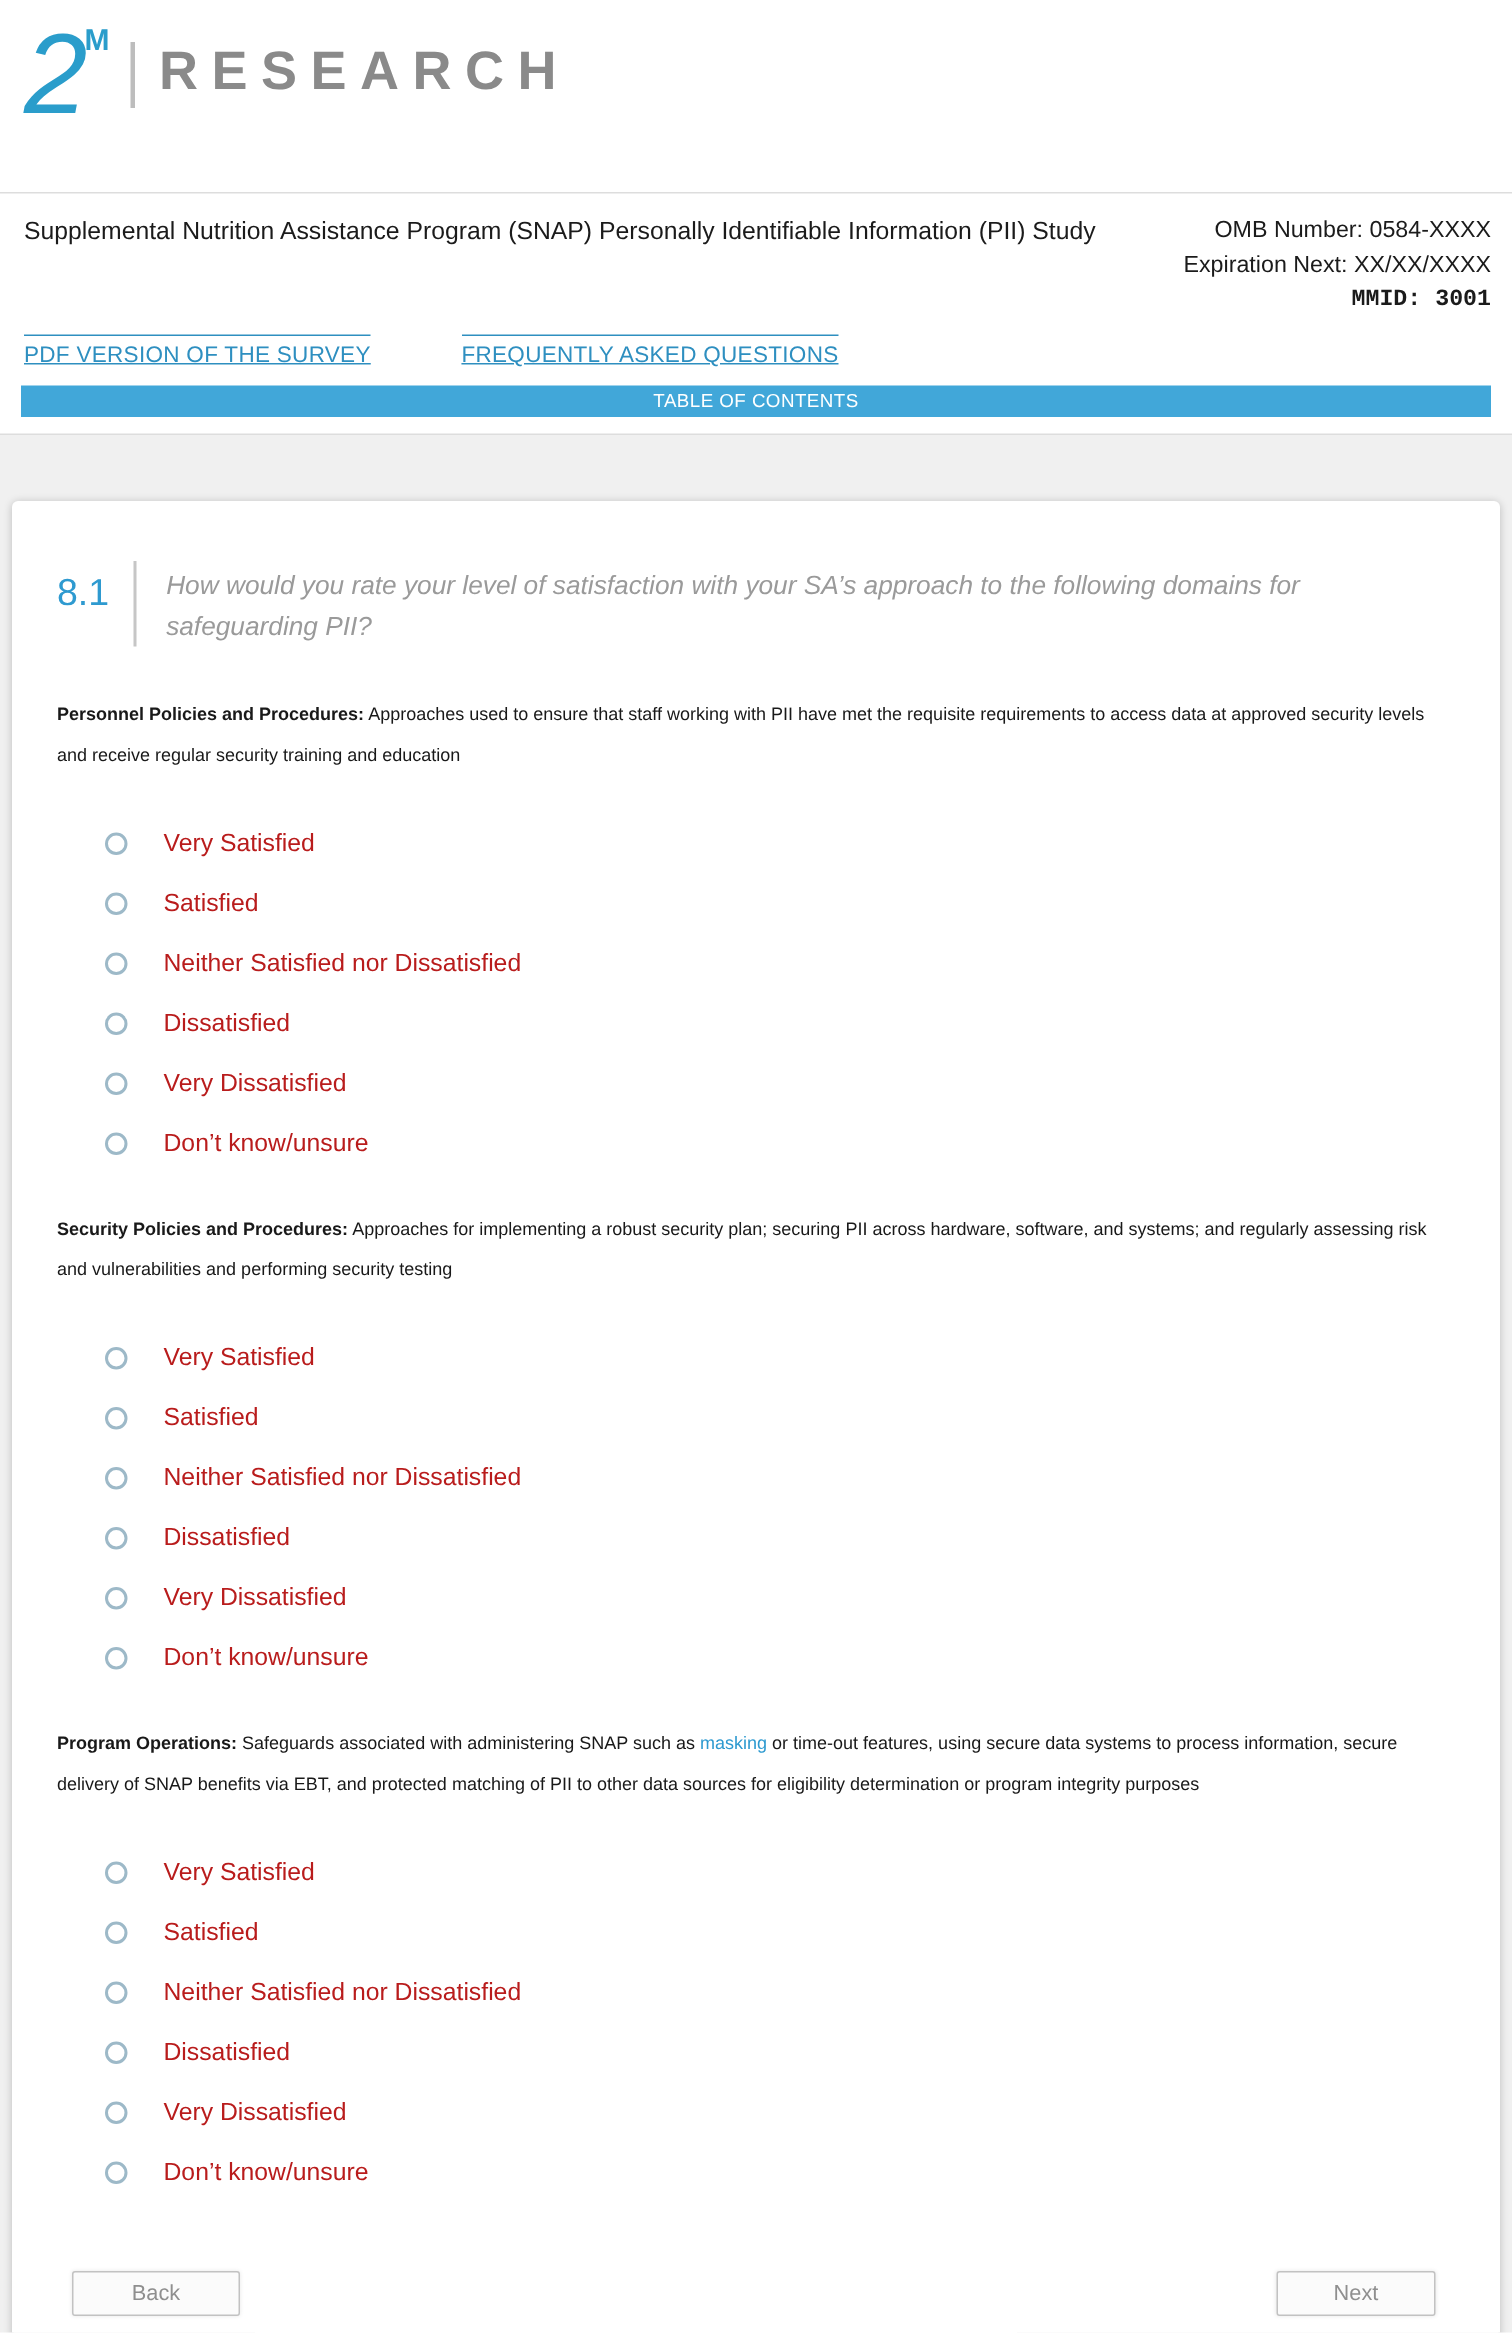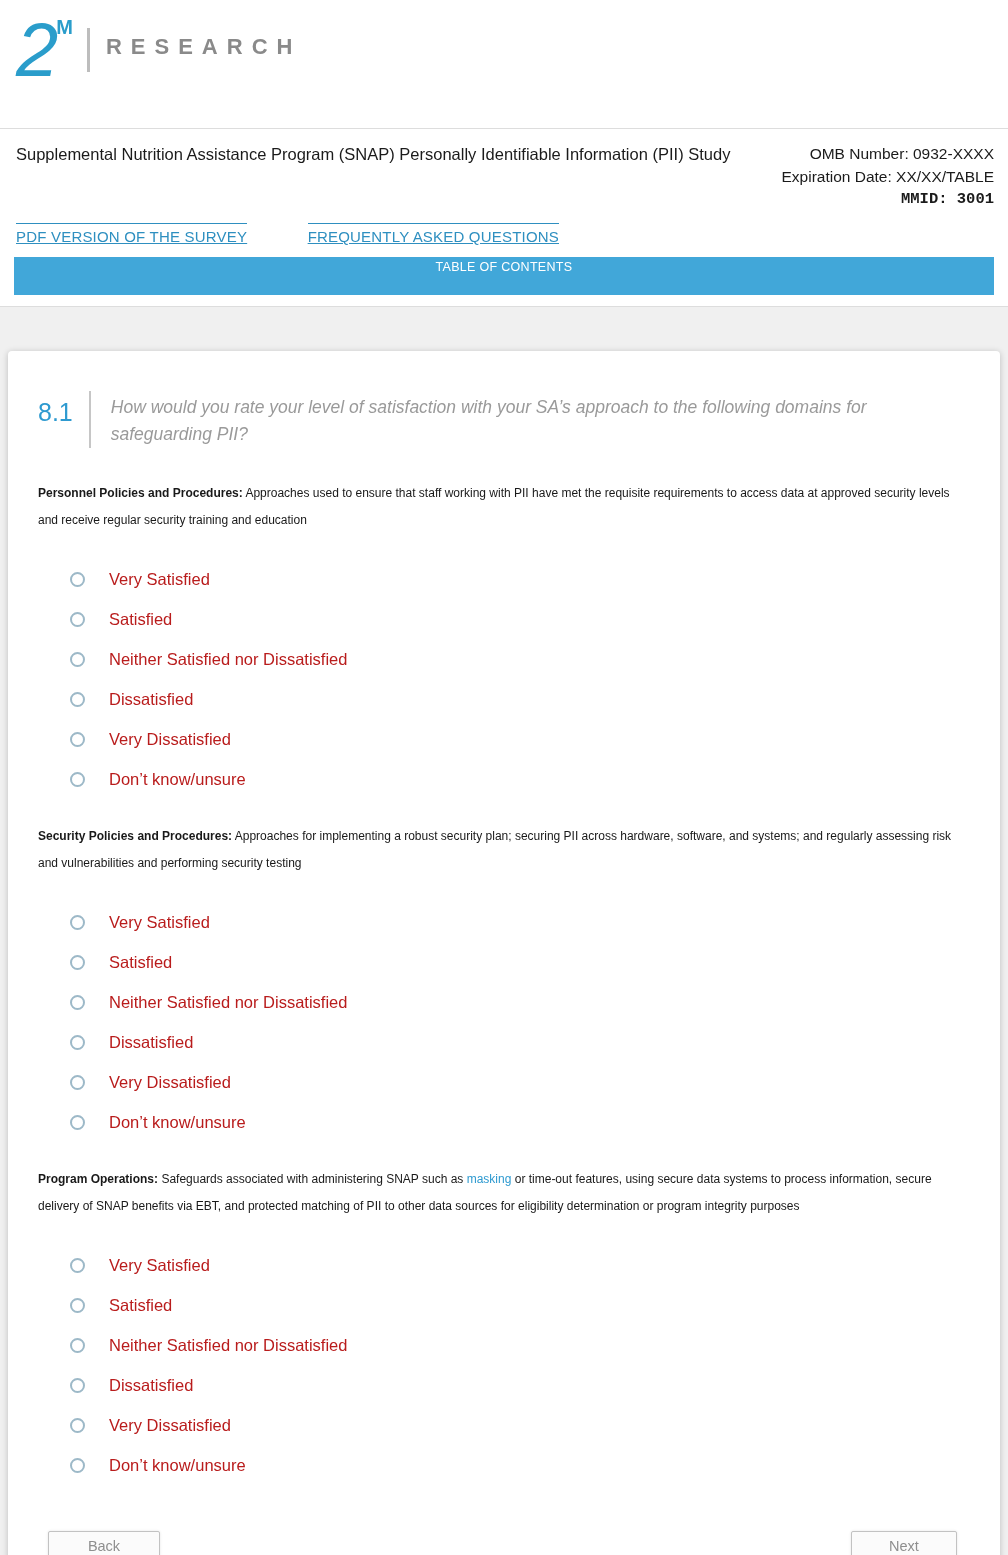--- a/index.html
+++ b/index.html
@@ -37,21 +37,21 @@
     margin-left:-2px;
     margin-top:2px;
   }
   .logo-sep {
     width:3px;
     height:44px;
     background:#bdbdbd;
     margin:0 16px 0 14px;
   }
   .logo-word {
-    font-size:22px;
+    font-size:36px;
     font-weight:700;
     letter-spacing:9px;
     color:#8a8a8a;
     margin-top:-6px;
   }
 
   
   .header-box {
     background:#ffffff;
     border-top:1px solid #dddddd;
@@ -76,21 +76,21 @@
     font-size:15px;
     text-decoration:underline;
     border-top:1px solid #2e8fc0;
     padding-top:4px;
     cursor:pointer;
     letter-spacing:0.2px;
   }
   .header-link + .header-link { margin-left:56px; }
   .toc-bar {
     margin-top:11px;
-    height:38px;
+    height:21px;
     line-height:21px;
     background:#41a7d9;
     color:#ffffff;
     text-align:center;
     font-size:12.5px;
     letter-spacing:0.3px;
     cursor:pointer;
   }
 
   
@@ -187,22 +187,22 @@
       </div>
       <span class="logo-sep"></span>
       <span class="logo-word">RESEARCH</span>
     </div>
   </header>
 
   <section class="header-box">
     <div class="header-top">
       <h1 class="study-title">Supplemental Nutrition Assistance Program (SNAP) Personally Identifiable Information (PII) Study</h1>
       <div class="header-meta">
-        <div>OMB Number: 0932-XXXX</div>
-        <div>Expiration Date: XX/XX/TABLE</div>
+        <div>OMB Number: 0584-XXXX</div>
+        <div>Expiration Next: XX/XX/XXXX</div>
         <div class="mmid">MMID: 3001</div>
       </div>
     </div>
     <div class="header-links">
       <a class="header-link">PDF VERSION OF THE SURVEY</a>
       <a class="header-link">FREQUENTLY ASKED QUESTIONS</a>
     </div>
     <div class="toc-bar">TABLE OF CONTENTS</div>
   </section>
 

